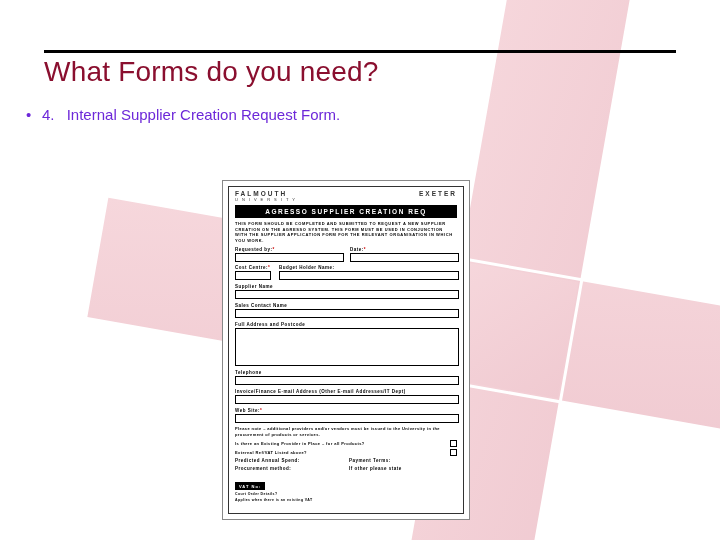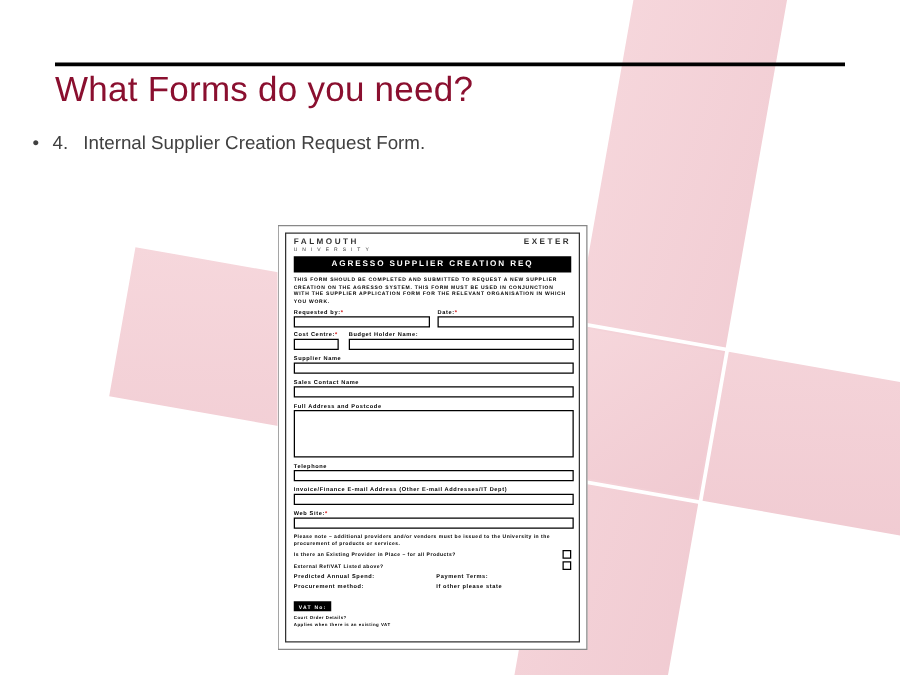--- a/index.html
+++ b/index.html
@@ -47,21 +47,21 @@
     color: #8a0f2f;
     font-family: Verdana, Geneva, sans-serif;
     letter-spacing: 0.2px;
   }
 
   .bullets {
     position: absolute;
     left: 20px;
     top: 104px;
     font-size: 15px;
-    color: #404040;
+    color: #6d28d9;
     line-height: 1.5;
   }
 
   .b1 {
     position: relative;
     padding-left: 22px;
   }
   .b1::before {
     content: "•";
     position: absolute;

